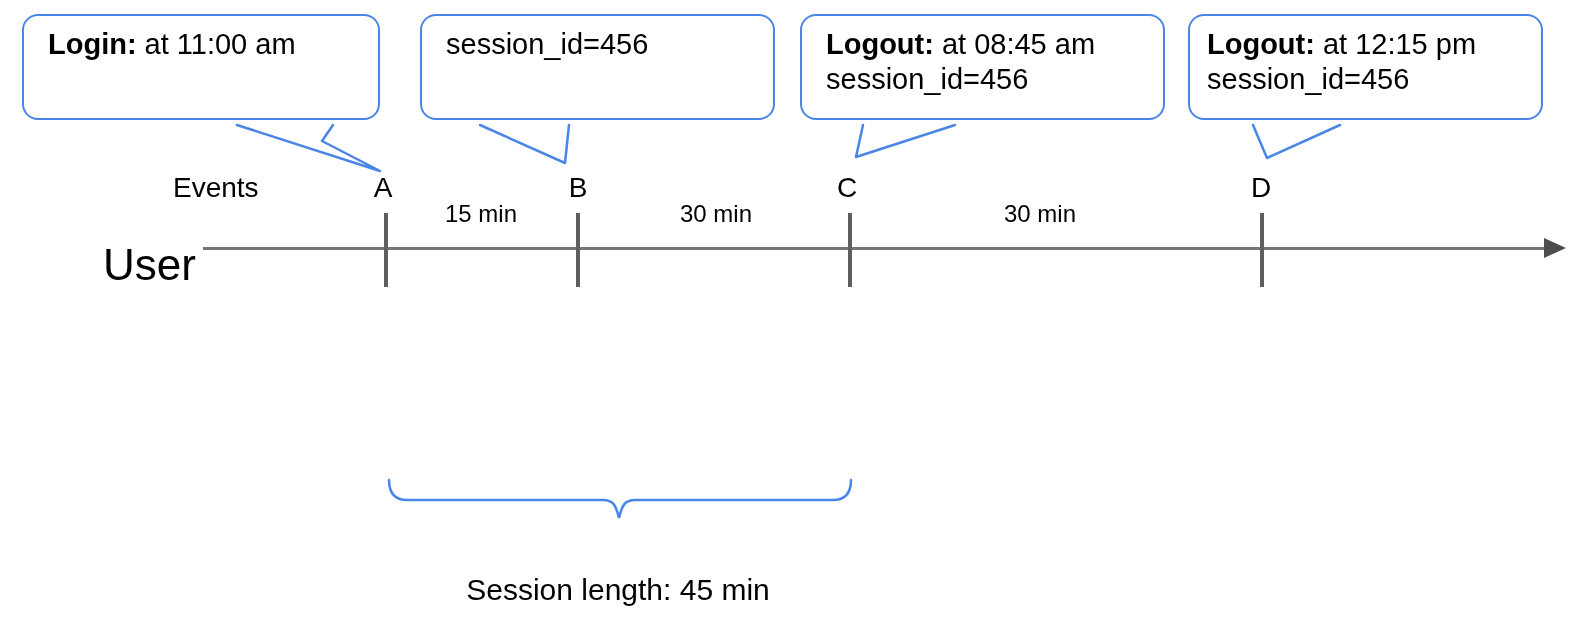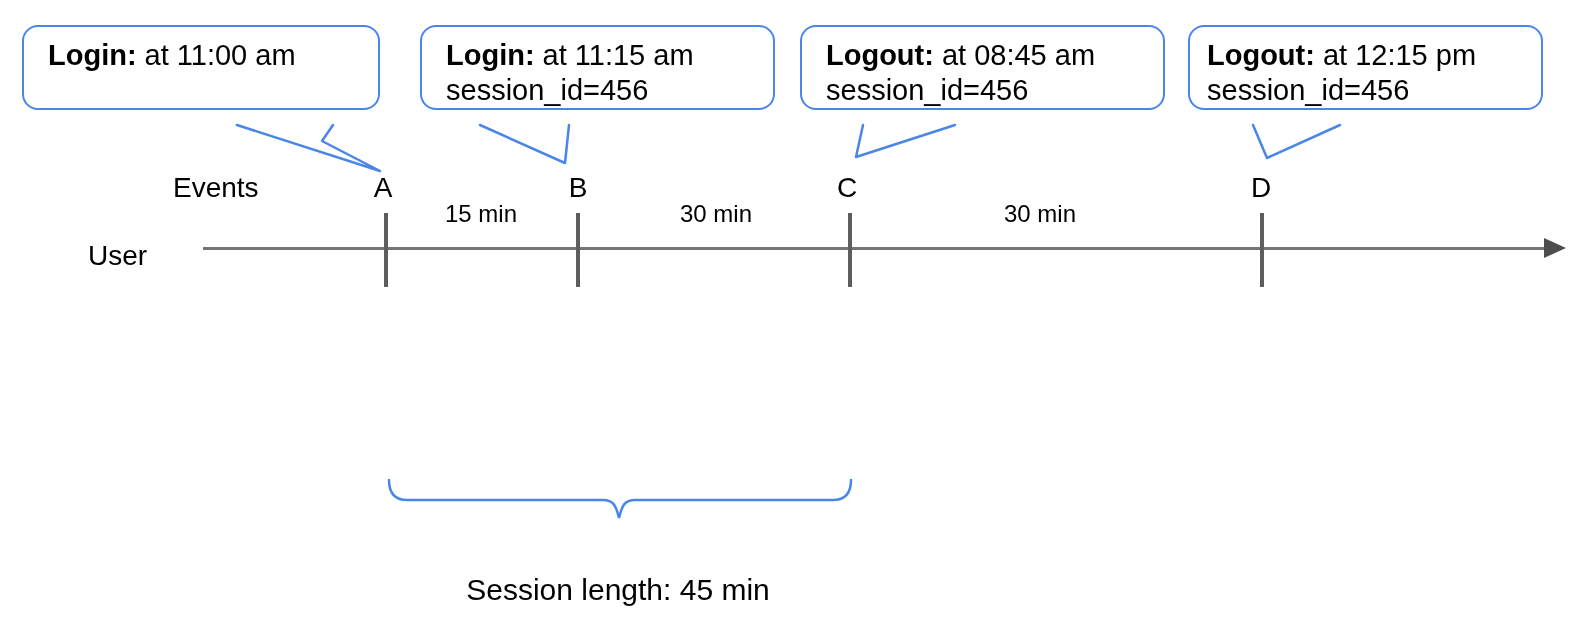--- a/index.html
+++ b/index.html
@@ -3,38 +3,38 @@
 <meta charset="utf-8">
 <style>
   html,body { margin:0; padding:0; background:#fff; }
   .canvas {
     position:relative; width:1574px; height:630px; background:#ffffff;
     font-family:"Liberation Sans", sans-serif; color:#000; overflow:hidden;
   }
 
   
   .callout {
-    position:absolute; top:25px; height:85px; box-sizing:border-box;
+    position:absolute; top:14px; height:106px; box-sizing:border-box;
     border:2.5px solid #4a86e8; border-radius:16px; background:#fff;
     padding:11px 0 0 24px; font-size:29px; line-height:35px; white-space:nowrap;
   }
   .callout .b { font-weight:bold; }
   .callout .detail { margin-left:8px; }
   .c1 { left:22px;   width:358px; }
   .c2 { left:420px;  width:355px; }
   .c3 { left:800px;  width:365px; }
   .c4 { left:1188px; width:355px;padding-left:17px; }
 
   .tail { position:absolute; overflow:visible; }
   .tail polygon { fill:#ffffff; stroke:none; }
   .tail path { fill:none; stroke:#4a86e8; stroke-width:2.5; stroke-linejoin:round; stroke-linecap:round; }
 
   
   .events-label { position:absolute; left:173px; top:172px; font-size:28px; }
-  .user-label   { position:absolute; left:88px;  top:240px; font-size:28px; }
+  .user-label   { position:absolute; left:103px;  top:240px; font-size:44px; }
   .event-letter { position:absolute; top:172px; font-size:28px; transform:translateX(-50%); }
   .ea { left:383px; } .eb { left:578px; } .ec { left:847px; } .ed { left:1261px; }
   .interval { position:absolute; top:200px; font-size:24px; transform:translateX(-50%);text-align:right; }
   .i1 { left:481px; } .i2 { left:716px; } .i3 { left:1040px; }
 
   
   .timeline-line { position:absolute; left:203px; top:247px; width:1345px; height:3px; background:#757575; }
   .arrow-head {
     position:absolute; left:1544px; top:238px; width:0; height:0;
     border-left:22px solid #4d4d4d; border-top:10.5px solid transparent; border-bottom:10.5px solid transparent;
@@ -53,21 +53,20 @@
 </style>
 </head>
 <body>
 
 <div class="canvas">
 
   <div class="callout c1">
     <div><span class="b">Login:</span><span class="detail">at 11:00 am</span></div>
   </div>
   <div class="callout c2">
-    <div><span class="b">Login:</span><span class="detail">at 11:15 am</span></div>
     <div>session_id=456</div>
   </div>
   <div class="callout c3">
     <div><span class="b">Logout:</span><span class="detail">at 08:45 am</span></div>
     <div>session_id=456</div>
   </div>
   <div class="callout c4">
     <div><span class="b">Logout:</span><span class="detail">at 12:15 pm</span></div>
     <div>session_id=456</div>
   </div>

